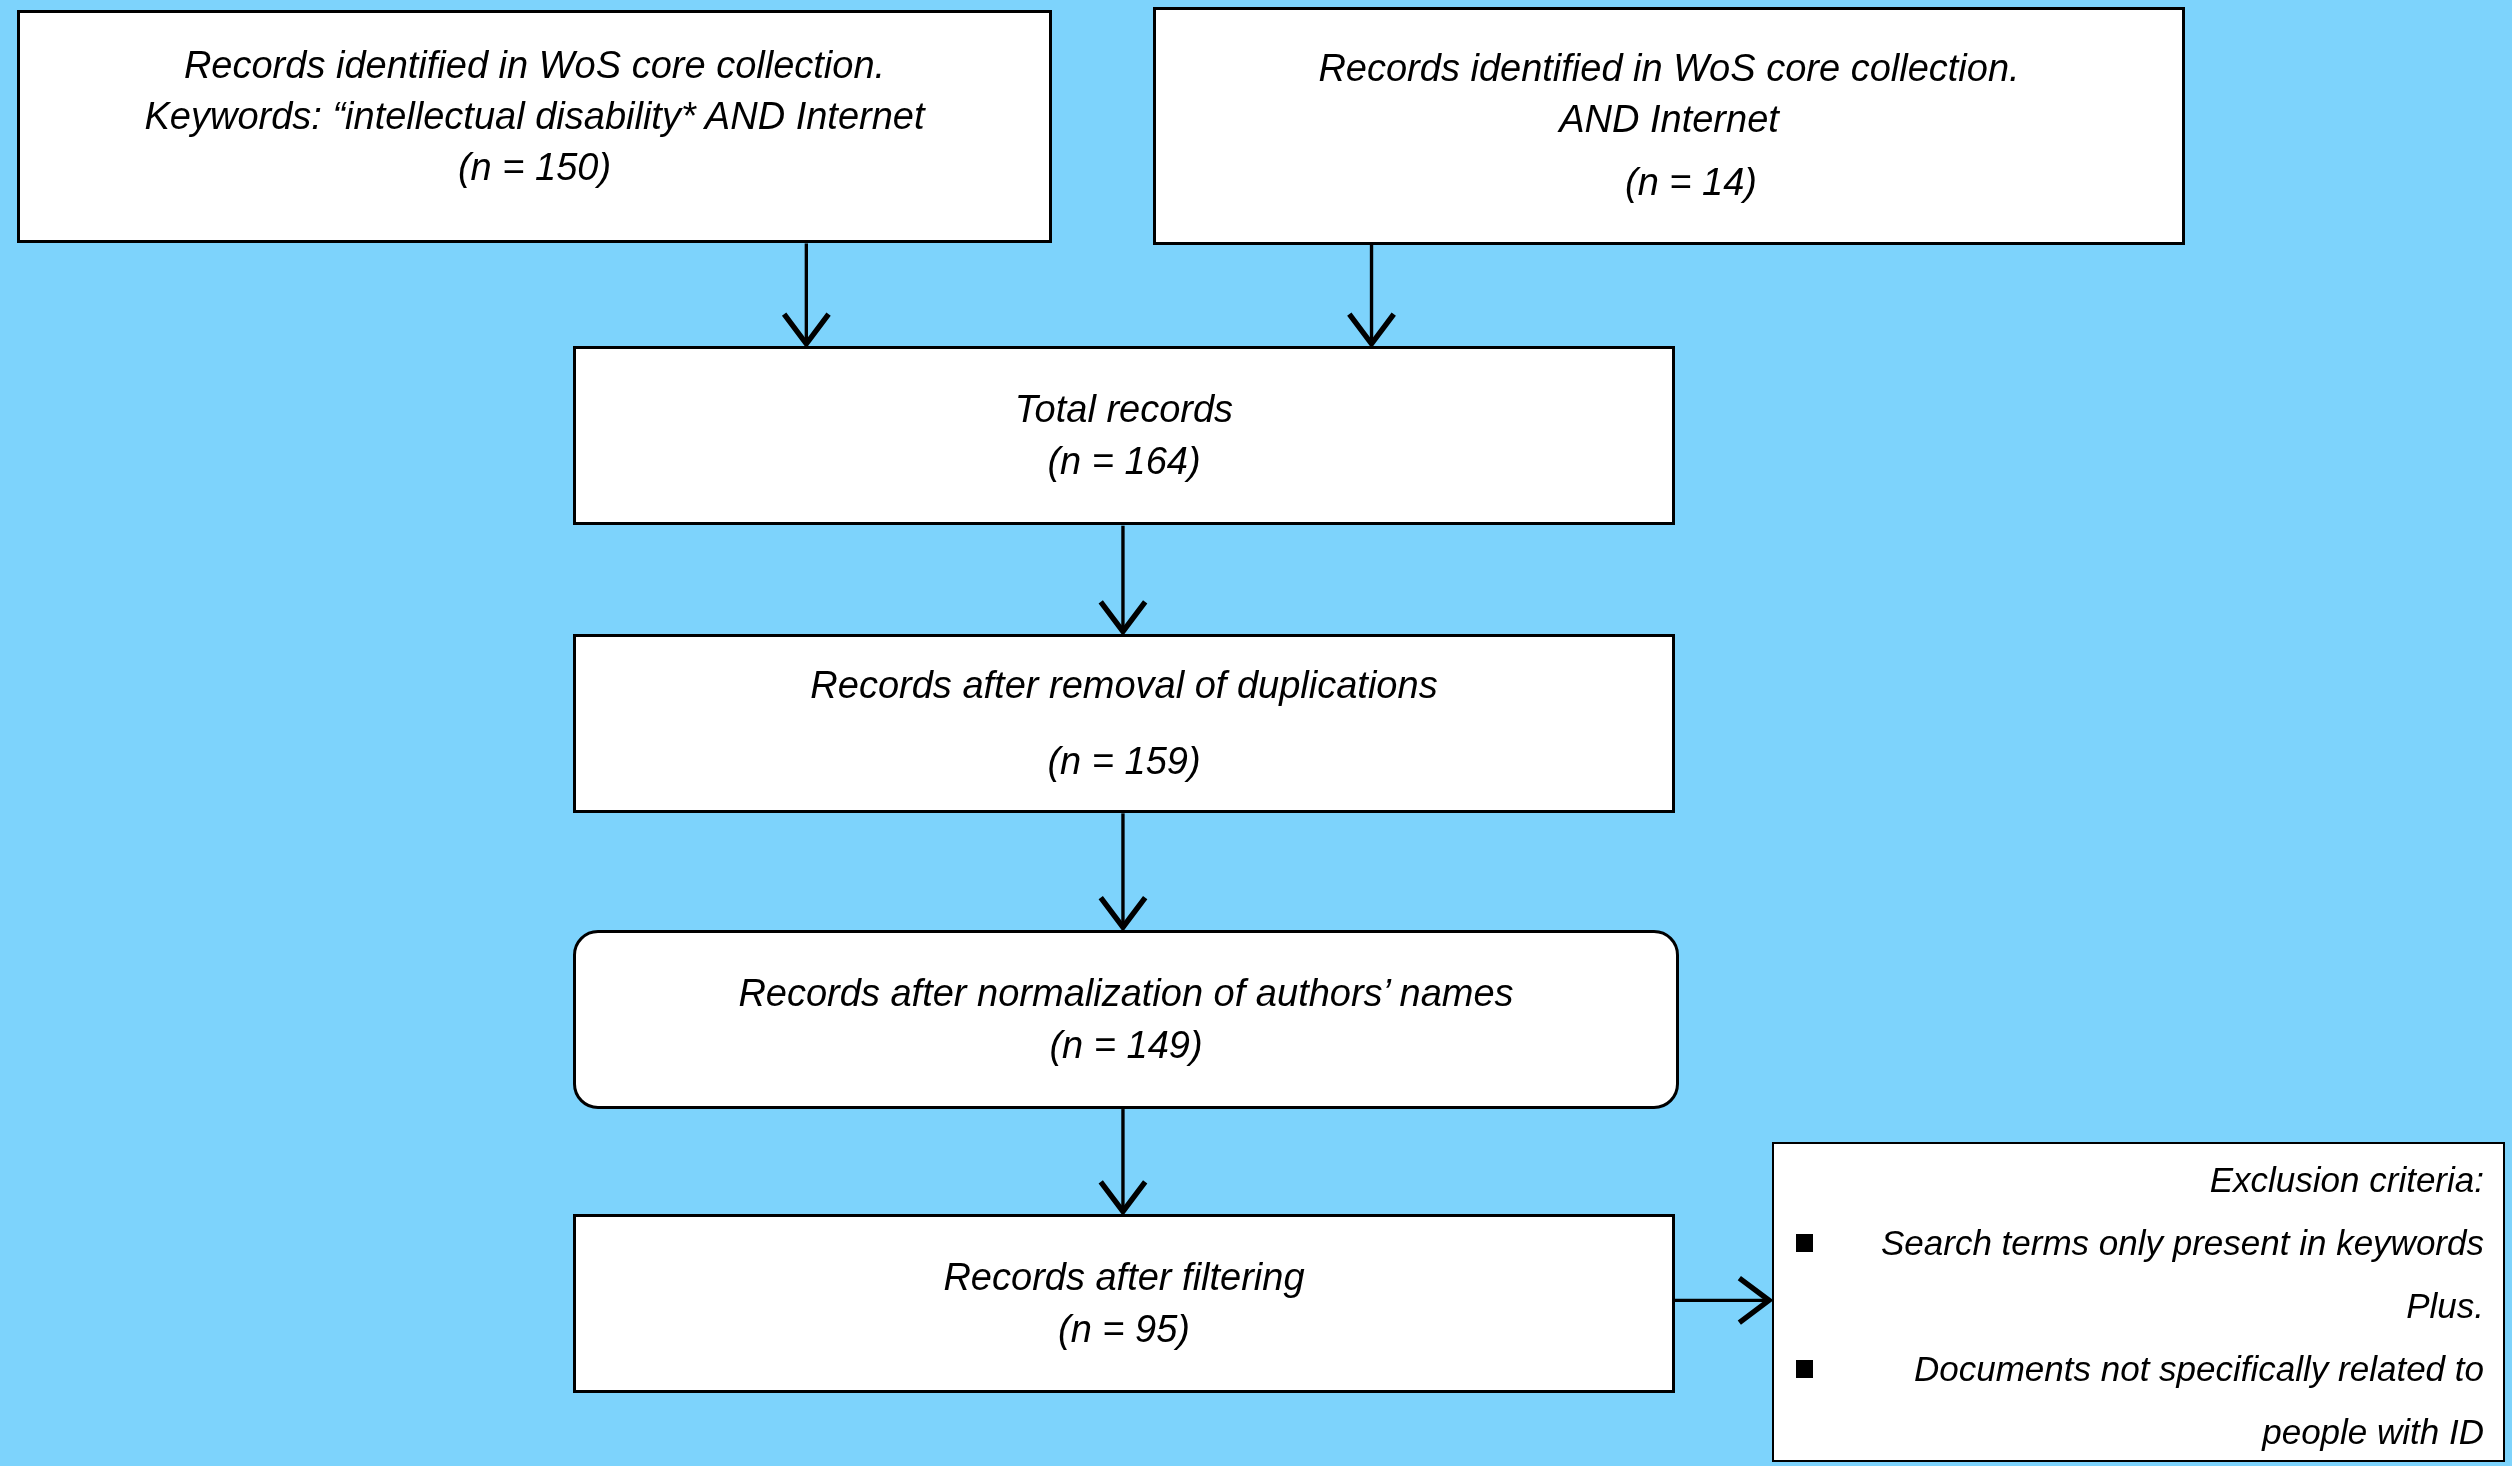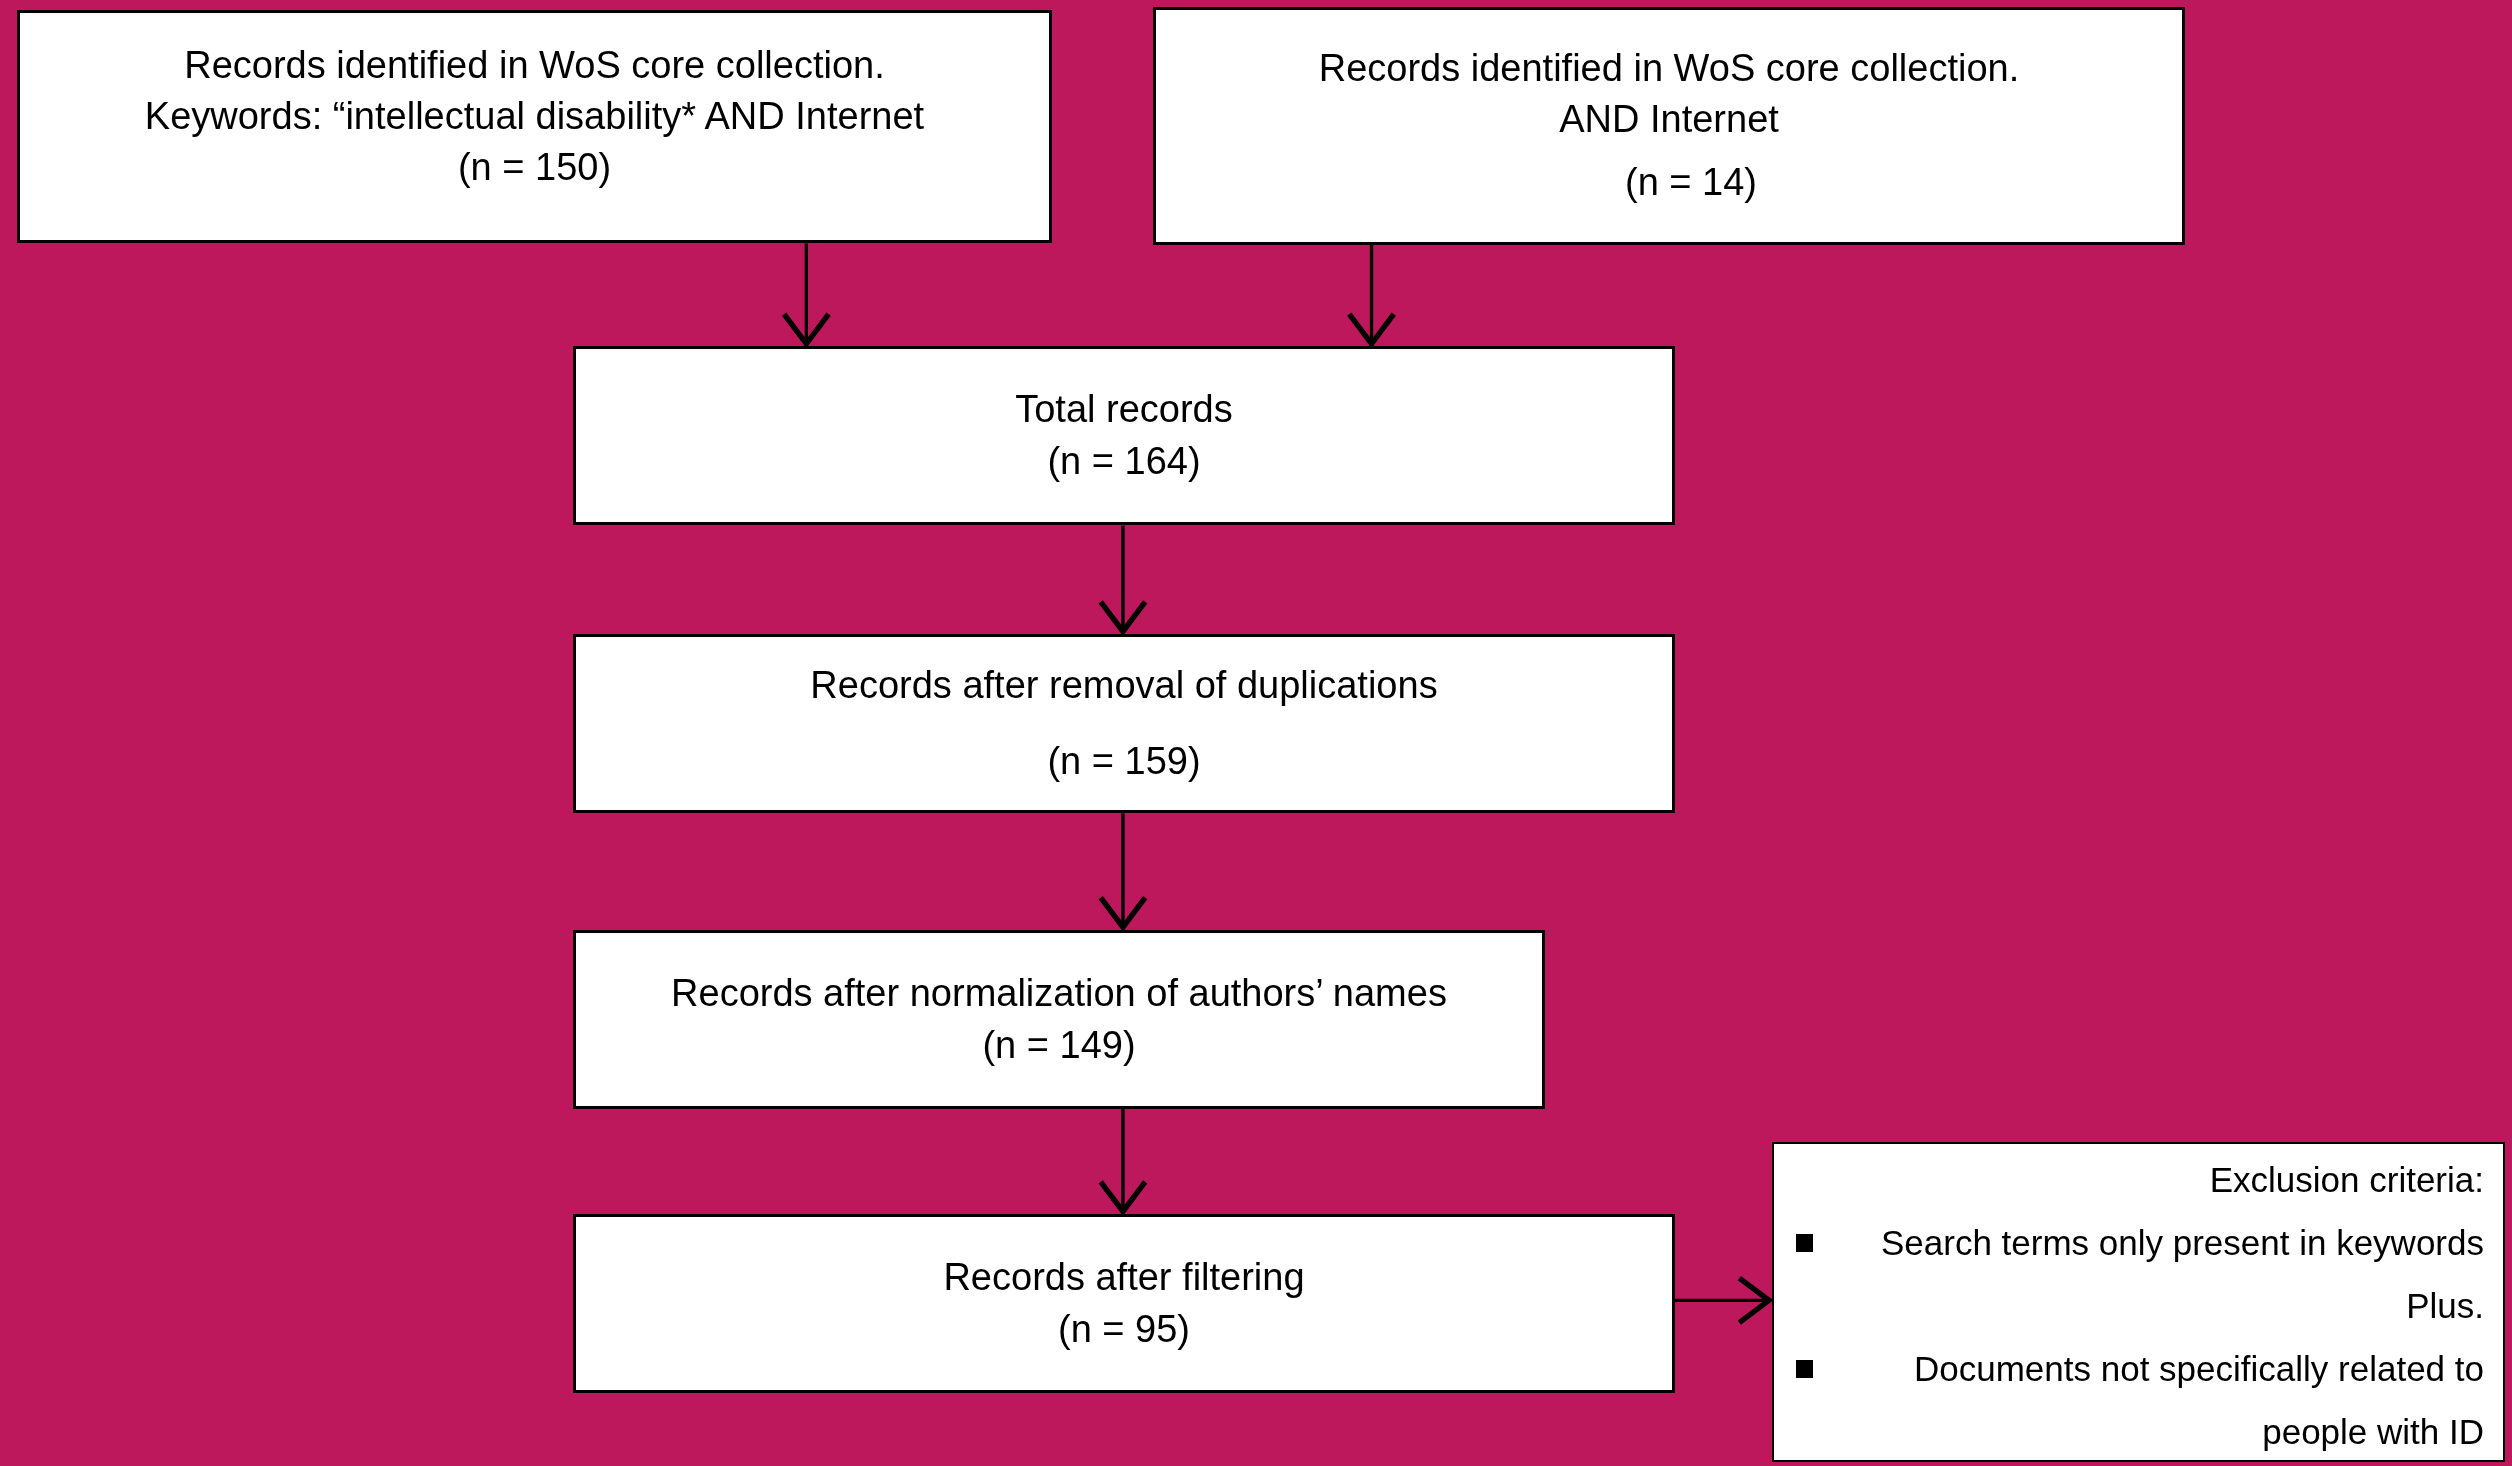--- a/index.html
+++ b/index.html
@@ -4,24 +4,25 @@
 <style>
   html, body {
     margin: 0;
     padding: 0;
     background: #ffffff;
   }
   #canvas {
     position: relative;
     width: 2512px;
     height: 1467px;
-    background: #be185d;
+    background: #7dd3fc;
     font-family: "Liberation Sans", "DejaVu Sans", sans-serif;
     color: #000000;
     overflow: hidden;
+    font-style: italic;
   }
   .box {
     position: absolute;
     box-sizing: border-box;
     border: 3.4px solid #000000;
     background: #ffffff;
     display: flex;
     flex-direction: column;
     align-items: center;
     justify-content: center;
@@ -29,21 +30,21 @@
     font-size: 38px;
     line-height: 1.35;
   }
   .box .line { display: block; }
   .gap-top { margin-top: 12px; margin-left: 44px; }
 
   #box-source-id   { left: 17px;   top: 10px;   width: 1035px; height: 233px; padding: 0 20px 20px 20px; }
   #box-source-idd  { left: 1153px; top: 6.7px;   width: 1032px; height: 238px; padding: 0 20px; }
   #box-total       { left: 573px;  top: 346px;  width: 1102px; height: 179px; text-align: right; }
   #box-dedup       { left: 573px;  top: 634px;  width: 1102px; height: 179px; gap: 24px; }
-  #box-norm        { left: 573px;  top: 930px; width: 972px; height: 179px; }
+  #box-norm        { left: 573px;  top: 930px; width: 1106px; height: 179px; border-radius: 25px; }
   #box-filter      { left: 573px;  top: 1214px; width: 1102px; height: 179px; }
 
   #box-exclusion {
     left: 1772px; top: 1142px; width: 733px; height: 320px;
     border-width: 2.7px;
     align-items: stretch;
     justify-content: flex-start;
     text-align: right;
     font-size: 35px;
     line-height: 1.8;

